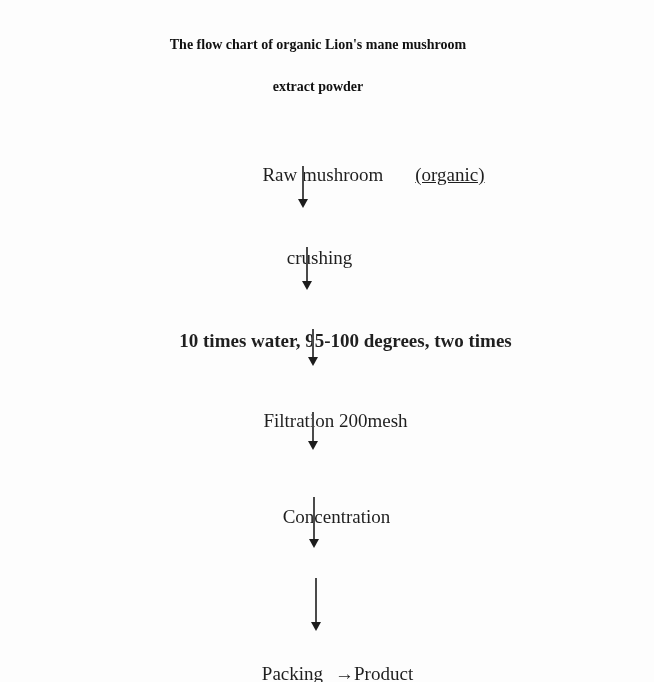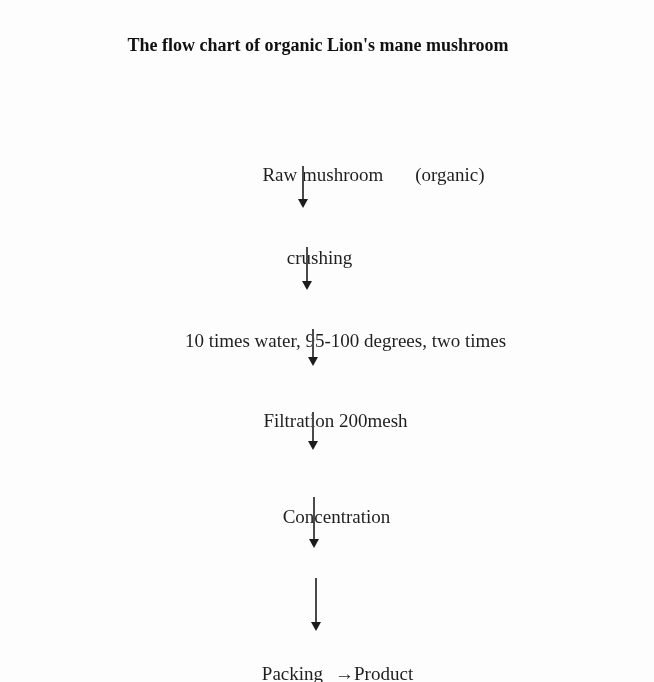--- a/index.html
+++ b/index.html
@@ -13,37 +13,37 @@
     height: 682px;
     background: #fdfdfd;
     font-family: "Liberation Serif", "DejaVu Serif", serif;
     color: #1f1f1f;
     overflow: hidden;
   }
   .title-line {
     position: absolute;
     left: 318px;
     transform: translateX(-50%);
-    font-size: 18px;
+    font-size: 14px;
     font-weight: bold;
     line-height: 30px;
     white-space: pre;
     color: #111111;
   }
   .title-line-1 { top: 30px; }
   .title-line-2 { top: 72px; }
   .node {
     position: absolute;
     transform: translateX(-50%);
     font-size: 19px;
     line-height: 26px;
     white-space: pre;
     color: #1f1f1f;
   }
-  .node .qualifier { margin-left: 32px; }
+  .node .qualifier { margin-left: 32px; text-decoration: underline; }
   .node .result    { margin-left: 12px; }
   .v-arrow {
     position: absolute;
     width: 2px;
     background: #4a4a4a;
   }
   .v-arrow::after {
     content: "";
     position: absolute;
     left: 50%;
@@ -55,34 +55,35 @@
     border-right: 5px solid transparent;
     border-top: 9px solid #1c1c1c;
   }
 </style>
 </head>
 <body>
 
 <div class="page">
 
   <div class="title-line title-line-1">The flow chart of organic Lion's mane mushroom</div>
+  <div class="title-line title-line-2">extract powder</div>
 
   <div class="node" style="left:364px; top:136px;">
     <span>Raw mushroom</span><span class="qualifier">(organic)</span>
   </div>
 
   <div class="v-arrow" style="left:302px; top:166px; height:33px;"></div>
 
   <div class="node" style="left:310px; top:219px;">
     <span>crushing</span>
   </div>
 
   <div class="v-arrow" style="left:306px; top:247px; height:34px;"></div>
 
-  <div class="node" style="left:336px; top:302px;">
+  <div class="node" style="left:336px; top:302px;font-weight:bold;">
     <span>10 times water, 95-100 degrees, two times</span>
   </div>
 
   <div class="v-arrow" style="left:312px; top:329px; height:28px;"></div>
 
   <div class="node" style="left:326px; top:382px;">
     <span>Filtration 200mesh</span>
   </div>
 
   <div class="v-arrow" style="left:312px; top:412px; height:29px;"></div>

